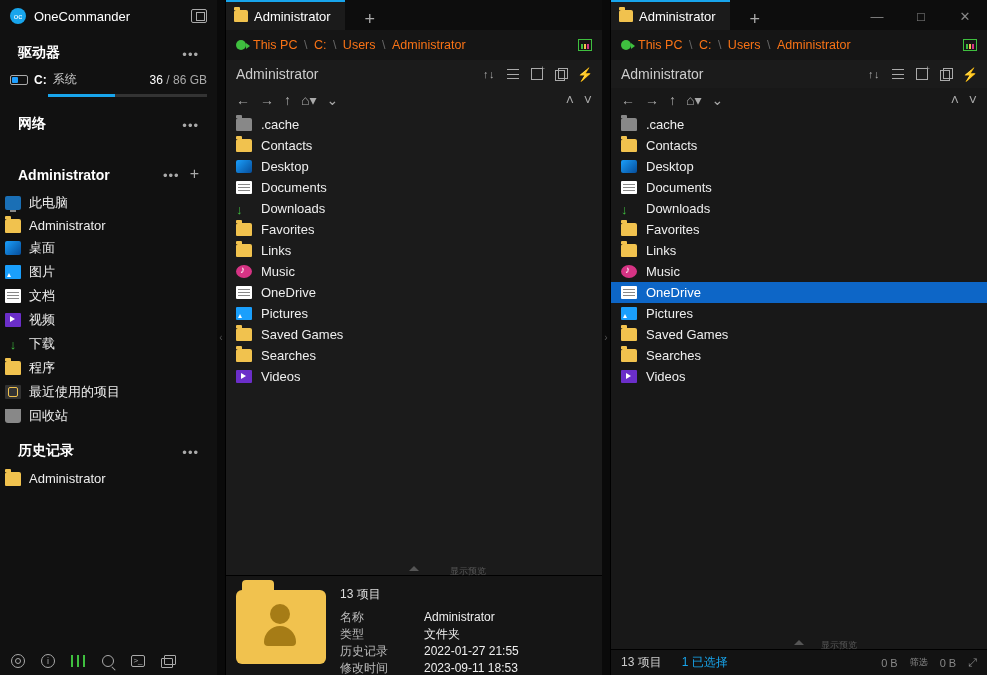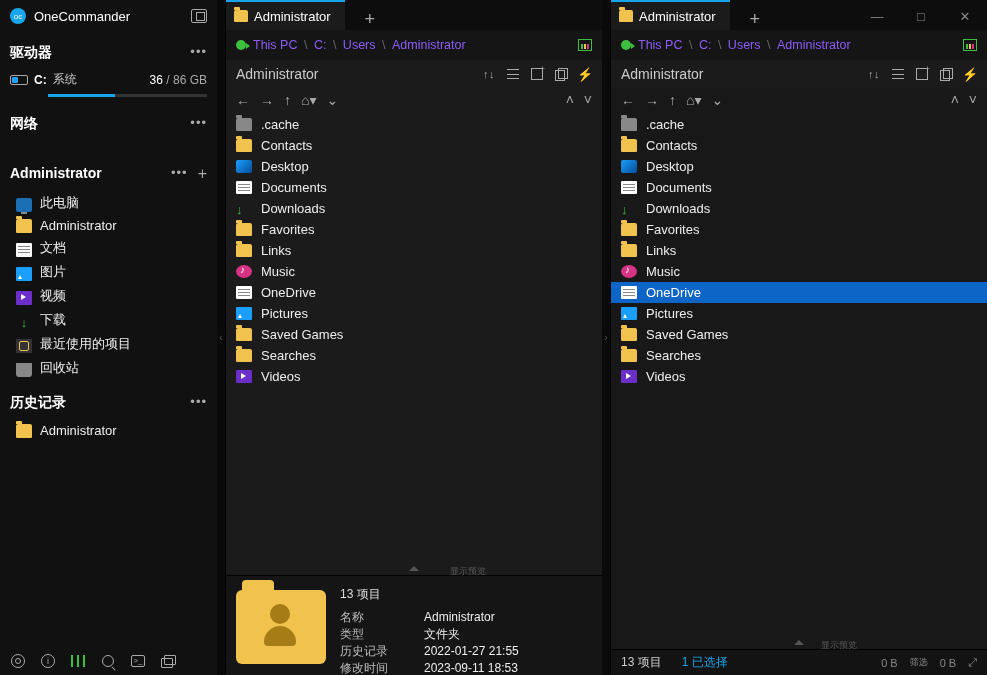--- a/index.html
+++ b/index.html
@@ -5,35 +5,35 @@
   *{margin:0;padding:0;box-sizing:border-box;font-family:"Segoe UI","Microsoft YaHei",sans-serif;-webkit-font-smoothing:antialiased;}
   body{background:#000;color:#ddd;font-size:13px;width:987px;height:675px;overflow:hidden;position:relative;}
   .app{display:flex;height:100%;}
   
   .sidebar{width:217px;background:#111;display:flex;flex-direction:column;position:relative;}
   .sidebar .title{display:flex;align-items:center;padding:6px 10px;height:32px;}
   .sidebar .title .logo{width:16px;height:16px;background:#18a5ec;border-radius:8px;margin-right:8px;font-size:8px;color:#fff;display:inline-flex;align-items:center;justify-content:center;}
   .sidebar .title span{font-weight:500;color:#fff;}
   .sidebar .title .sq{margin-left:auto;width:16px;height:14px;border:1px solid #aaa;border-radius:2px;position:relative;}
   .sidebar .title .sq:before{content:"";position:absolute;left:4px;top:2px;width:7px;height:7px;border:1px solid #aaa;}
-  .sec-header{display:flex;align-items:flex-start;padding:6px 10px;margin-top:6px;}
+  .sec-header{display:flex;align-items:flex-end;padding:6px 18px;margin-top:6px;}
   .sec-header h4{font-weight:600;font-size:14px;color:#fff;}
   .more-dots{margin-left:auto;cursor:pointer;color:#aaa;letter-spacing:1px;}
   .plus{color:#aaa;font-size:16px;margin-left:10px;cursor:pointer;}
   .drive-row{display:flex;align-items:center;padding:3px 10px 6px 10px;font-size:12px;}
   .drive-row .ico{width:18px;height:10px;border:1px solid #aaa;border-radius:2px;margin-right:6px;position:relative;}
   .drive-row .ico:before{content:"";position:absolute;left:1px;top:1px;width:6px;height:6px;background:#1fa0ff;border-radius:1px;}
   .drive-row .letter{font-weight:600;color:#fff;margin-right:6px;}
   .drive-row .label{color:#ccc;}
   .drive-row .sz{margin-left:auto;color:#aaa;}
   .drive-row .sz b{color:#fff;font-weight:500;}
   .drive-bar{height:3px;background:#333;margin:0 10px 6px 48px;position:relative;}
   .drive-bar .fill{height:100%;background:#18a5ec;width:42%;}
   .nav-list{padding:2px 0;}
-  .nav-list .item{display:flex;align-items:flex-end;padding:3px 16px;cursor:pointer;}
+  .nav-list .item{display:flex;align-items:center;padding:3px 5px;cursor:pointer;}
   .nav-list .item .ic{width:16px;height:14px;margin-right:8px;display:inline-flex;align-items:center;justify-content:center;}
   .nav-list .item span{color:#eee;}
   
   .folder{background:#f1c24e;border-radius:2px 2px 1px 1px;position:relative;}
   .folder:before{content:"";position:absolute;top:-3px;left:0;width:6px;height:3px;background:#f1c24e;border-radius:1px 1px 0 0;}
   .folder.gray{background:#888;}.folder.gray:before{background:#888;}
   .desktop{background:linear-gradient(135deg,#1a9ffc,#064d9a);border-radius:2px;}
   .doc{background:#fff;border-radius:1px;position:relative;}
   .doc:after{content:"";position:absolute;left:2px;top:3px;right:2px;height:1px;background:#888;box-shadow:0 3px 0 #888,0 6px 0 #888;}
   .pic{background:#1a9ffc;border-radius:1px;position:relative;}
@@ -69,21 +69,21 @@
   .tabbar{display:flex;align-items:flex-end;height:30px;background:#0d0d0d;position:relative;}
   .tab{display:flex;align-items:center;padding:5px 14px 5px 8px;background:#1b1b1b;color:#fff;position:relative;height:28px;border-radius:0;}
   .tab:before{content:"";position:absolute;top:-2px;left:0;right:0;height:2px;background:#18a5ec;}
   .tab .ic{width:14px;height:12px;margin-right:6px;}
   .tab-add{margin-left:10px;color:#aaa;font-size:18px;cursor:pointer;padding:0 10px;}
   .wincontrols{margin-left:auto;display:flex;}
   .wincontrols .wc{width:44px;height:28px;display:flex;align-items:center;justify-content:center;color:#888;cursor:pointer;}
   .breadcrumb{display:flex;align-items:center;padding:4px 10px;background:#151515;height:30px;font-size:12.5px;}
   .breadcrumb .ind{width:10px;height:10px;border-radius:50%;background:#3fbf3f;margin-right:4px;position:relative;}
   .breadcrumb .ind:after{content:"";position:absolute;right:-4px;top:3px;border-left:4px solid #3fbf3f;border-top:3px solid transparent;border-bottom:3px solid transparent;}
-  .breadcrumb .crumb{color:#8b5cf6;cursor:pointer;margin:0 3px;}
+  .breadcrumb .crumb{color:#f97316;cursor:pointer;margin:0 3px;}
   .breadcrumb .sep{color:#666;}
   .breadcrumb .chart-ic{margin-left:auto;width:14px;height:12px;border:1px solid #3fbf3f;position:relative;cursor:pointer;}
   .breadcrumb .chart-ic:after{content:"";position:absolute;left:2px;bottom:1px;width:2px;height:5px;background:#3fbf3f;box-shadow:3px 0 0 #f1c24e,6px 0 0 #d63384;}
   .colhead{display:flex;align-items:center;padding:4px 10px;height:28px;background:#1b1b1b;}
   .colhead h5{font-size:14px;font-weight:400;color:#ccc;}
   .colhead .tools{margin-left:auto;display:flex;gap:10px;color:#aaa;}
   .colhead .tools .t{cursor:pointer;display:inline-flex;width:14px;height:14px;align-items:center;justify-content:center;}
   .sort{position:relative;width:12px;height:12px;}
   .sort:before{content:"↑";position:absolute;left:0;font-size:11px;}
   .sort:after{content:"↓";position:absolute;left:6px;font-size:11px;}
@@ -168,34 +168,42 @@
     <div class="nav-list" id="fav-list">
         <div class="item">
           <span class="ic monitor"></span>
           <span>此电脑</span>
         </div>
         <div class="item">
           <span class="ic folder"></span>
           <span>Administrator</span>
         </div>
         <div class="item">
+          <span class="ic desktop"></span>
+          <span>桌面</span>
+        </div>
+        <div class="item">
+          <span class="ic pic"></span>
+          <span>图片</span>
+        </div>
+        <div class="item">
           <span class="ic doc"></span>
           <span>文档</span>
         </div>
         <div class="item">
-          <span class="ic pic"></span>
-          <span>图片</span>
-        </div>
-        <div class="item">
           <span class="ic vid"></span>
           <span>视频</span>
         </div>
         <div class="item">
           <span class="ic dl"></span>
           <span>下载</span>
+        </div>
+        <div class="item">
+          <span class="ic folder"></span>
+          <span>程序</span>
         </div>
         <div class="item">
           <span class="ic recent"></span>
           <span>最近使用的项目</span>
         </div>
         <div class="item">
           <span class="ic trash"></span>
           <span>回收站</span>
         </div>
       </div>

